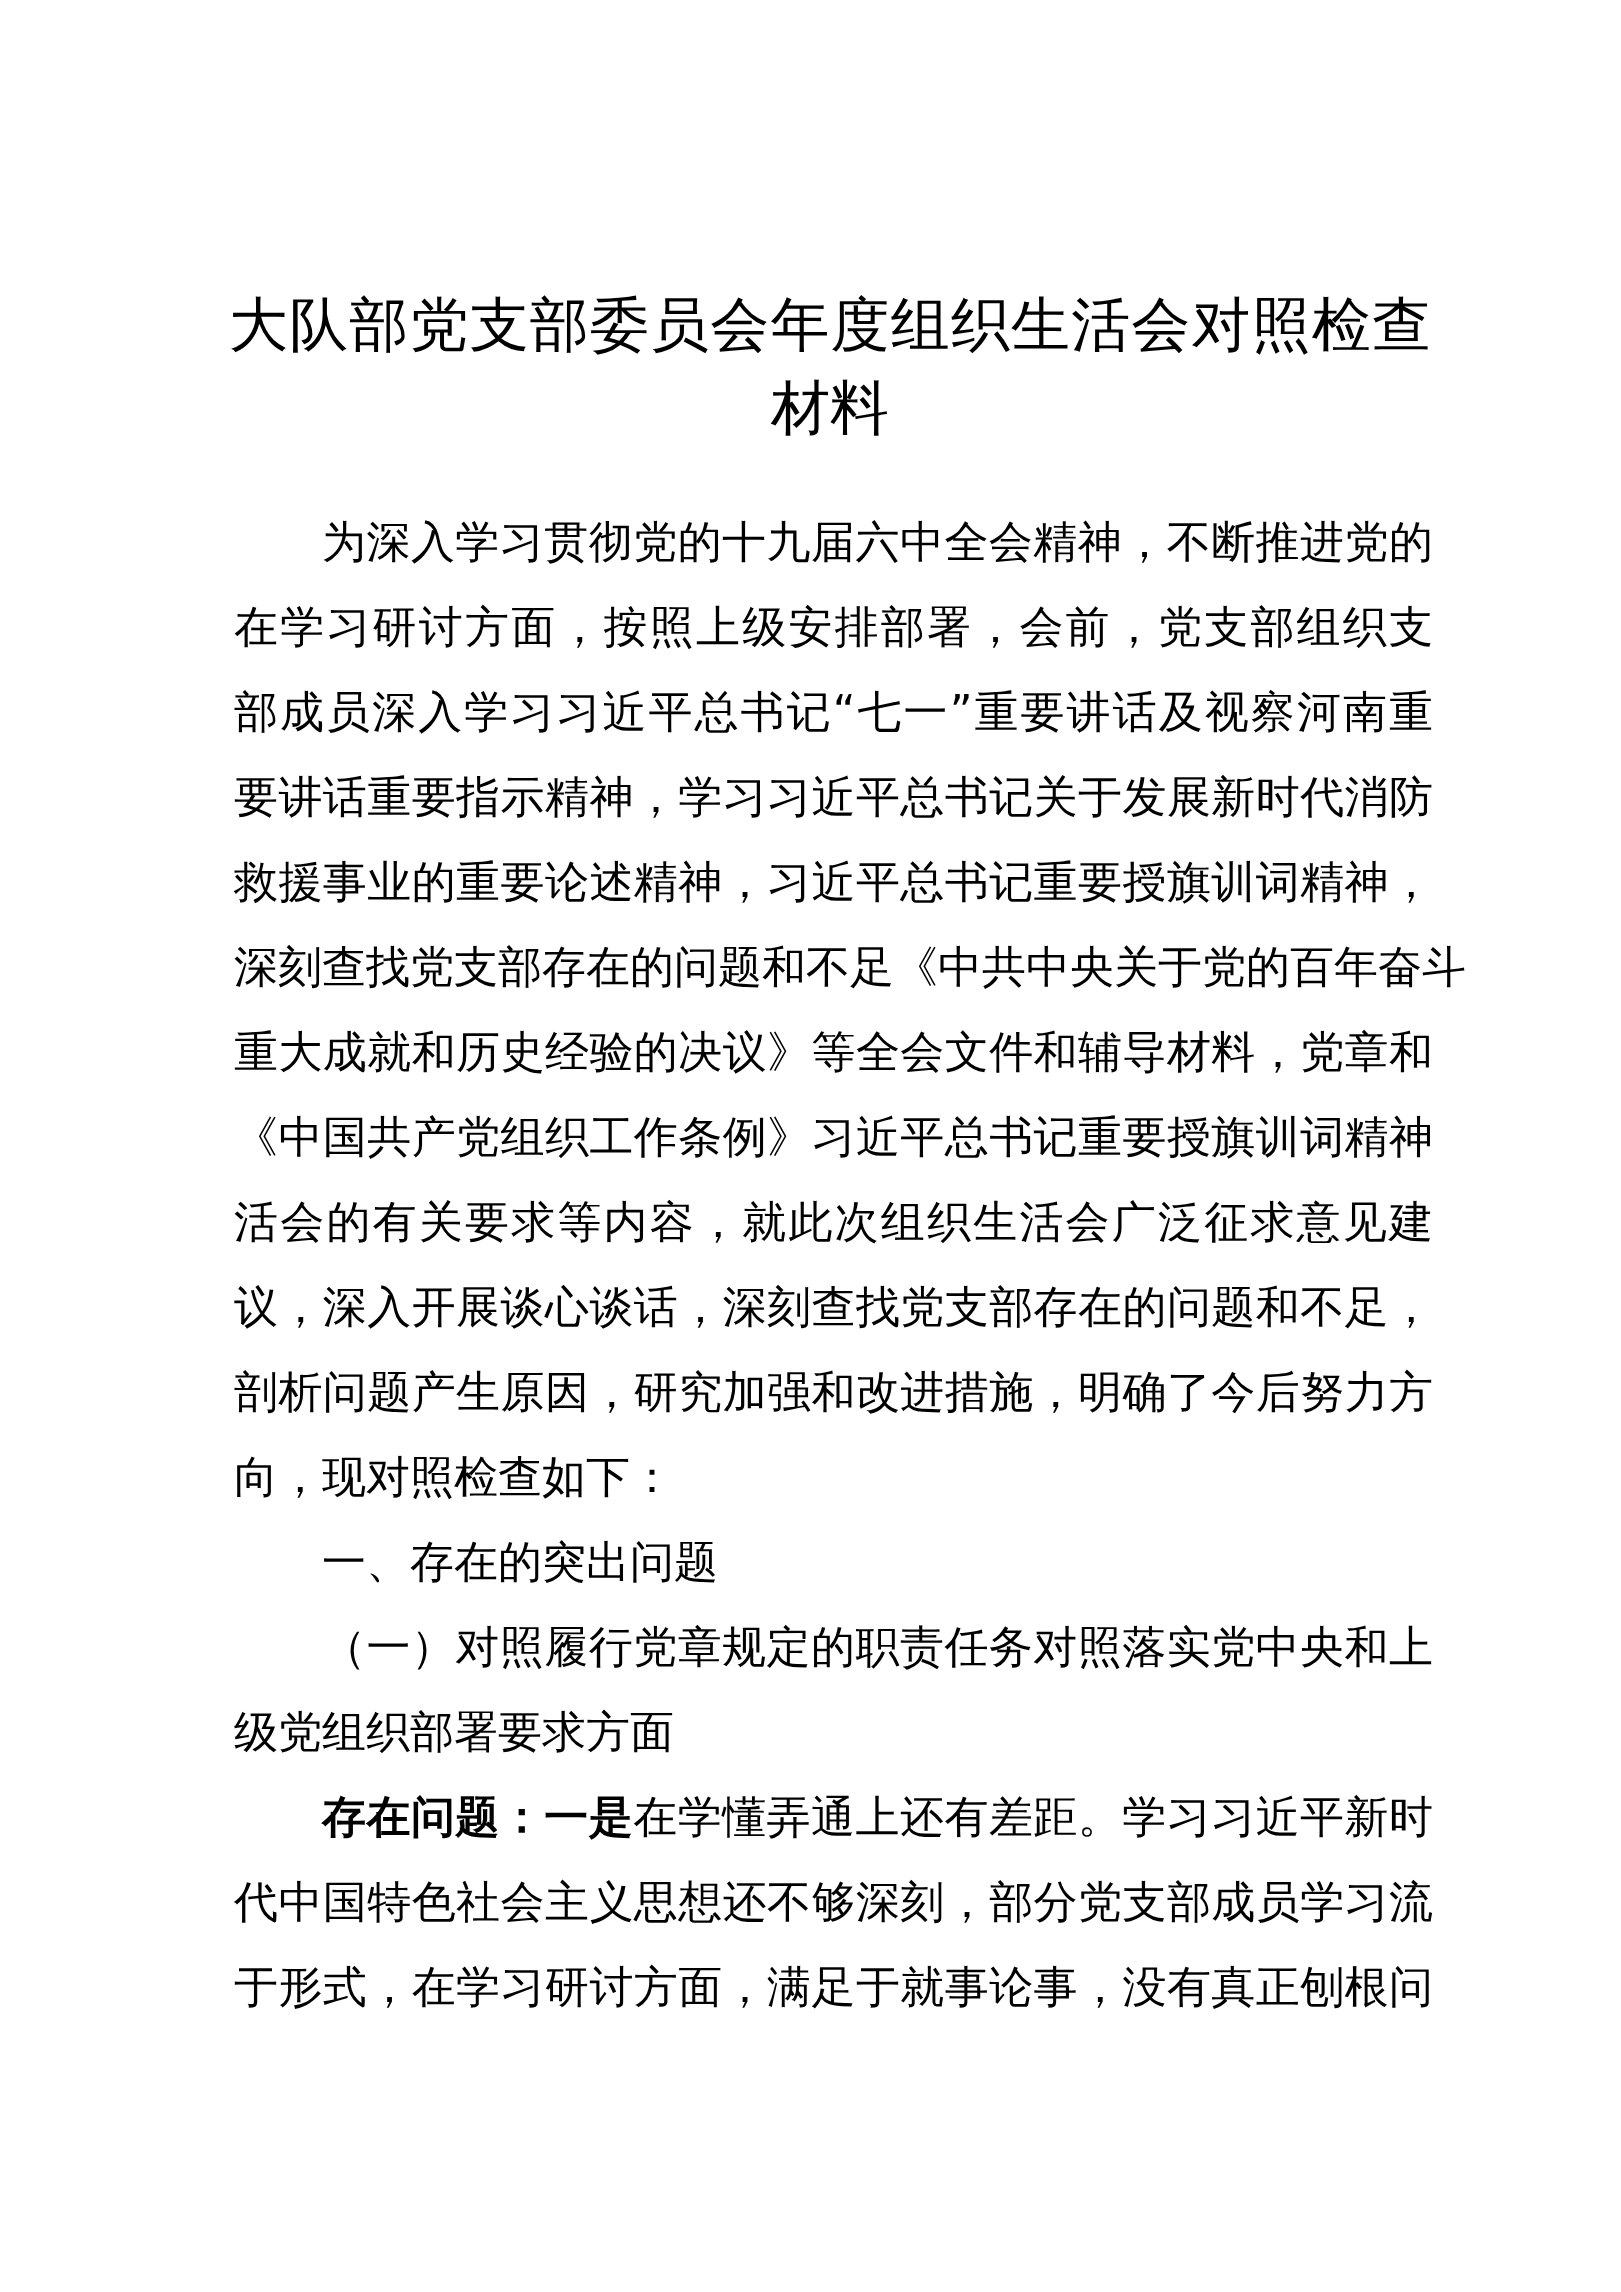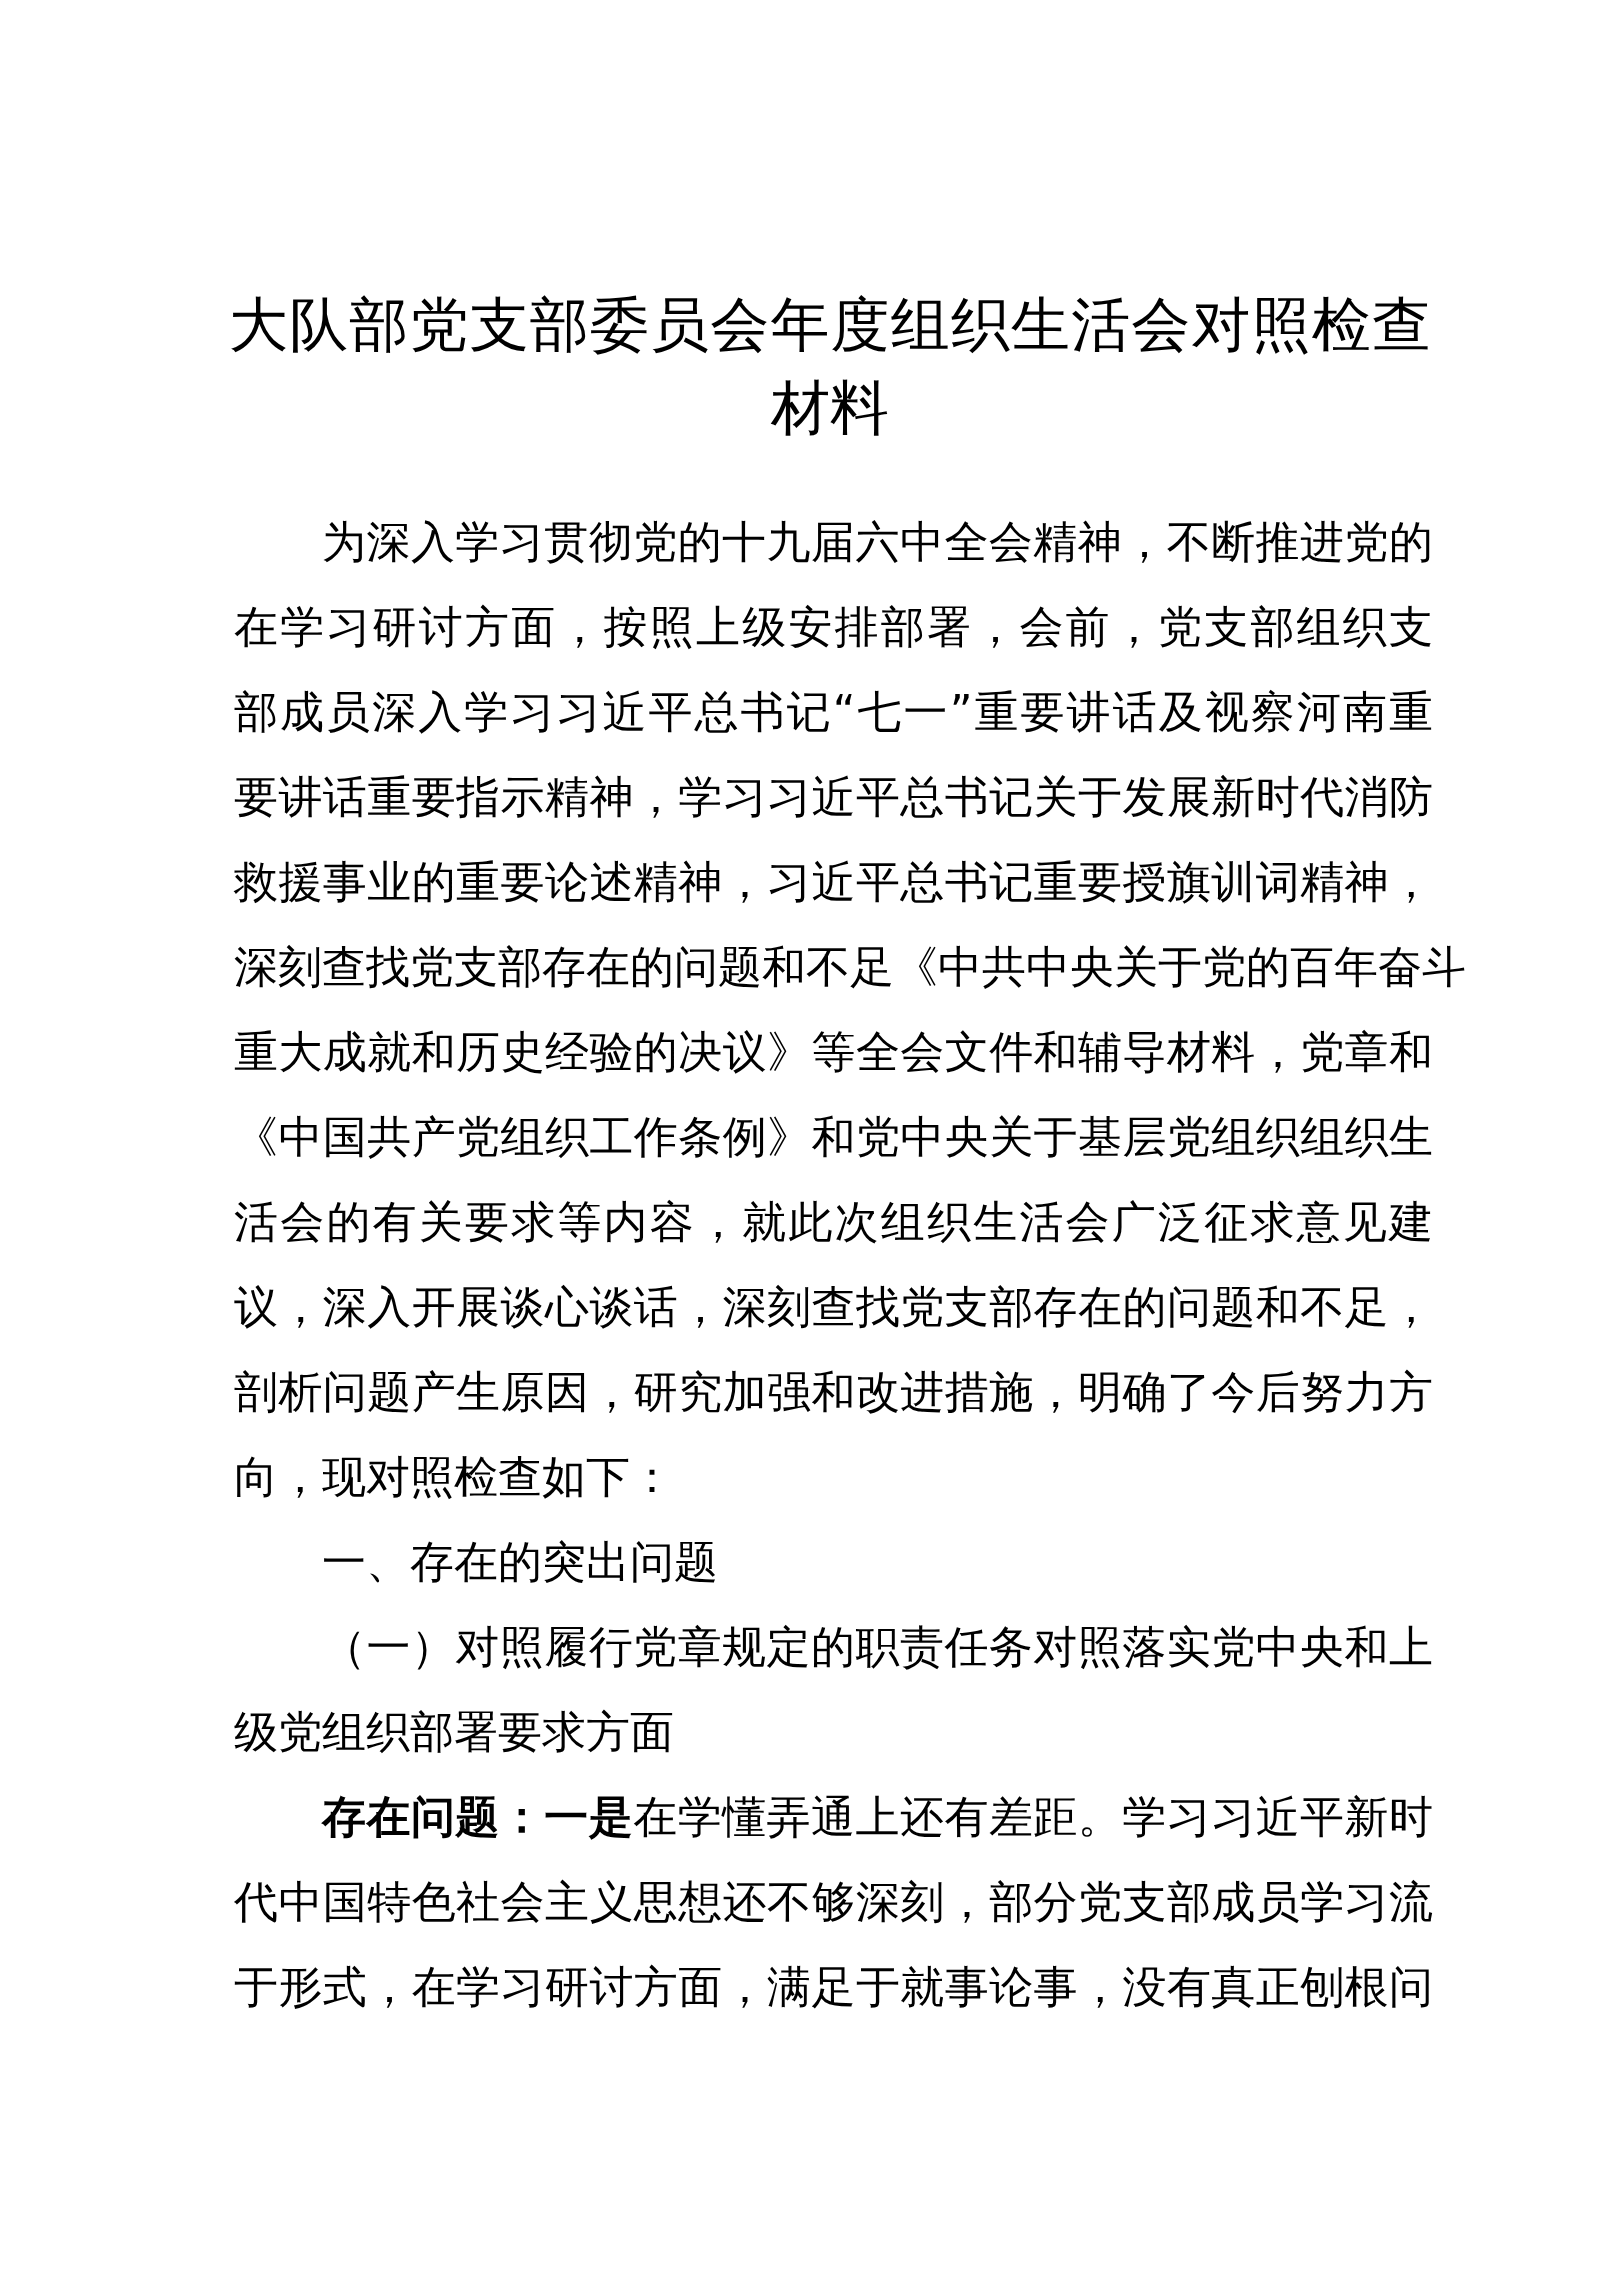--- a/index.html
+++ b/index.html
@@ -29,21 +29,21 @@
 
   <div class="body">
     <div>
       <div class="line indent" style="letter-spacing: 0px;">为深入学习贯彻党的十九届六中全会精神，不断推进党的</div>
       <div class="line" style="letter-spacing: 0px;">在学习研讨方面，按照上级安排部署，会前，党支部组织支</div>
       <div class="line" style="letter-spacing: 0px;">部成员深入学习习近平总书记“七一”重要讲话及视察河南重</div>
       <div class="line" style="letter-spacing: 0px;">要讲话重要指示精神，学习习近平总书记关于发展新时代消防</div>
       <div class="line" style="letter-spacing: 0px;">救援事业的重要论述精神，习近平总书记重要授旗训词精神，</div>
       <div class="line" style="letter-spacing: 0px;">深刻查找党支部存在的问题和不足《中共中央关于党的百年奋斗</div>
       <div class="line" style="letter-spacing: 0px;">重大成就和历史经验的决议》等全会文件和辅导材料，党章和</div>
-      <div class="line" style="letter-spacing: 0px;">《中国共产党组织工作条例》和党中央关于基层党组织组织生</div>
+      <div class="line" style="letter-spacing: 0px;">《中国共产党组织工作条例》习近平总书记重要授旗训词精神</div>
       <div class="line" style="letter-spacing: 0px;">活会的有关要求等内容，就此次组织生活会广泛征求意见建</div>
       <div class="line" style="letter-spacing: 0px;">议，深入开展谈心谈话，深刻查找党支部存在的问题和不足，</div>
       <div class="line" style="letter-spacing: 0px;">剖析问题产生原因，研究加强和改进措施，明确了今后努力方</div>
       <div class="line last">向，现对照检查如下：</div>
     </div>
 
     <div class="line last indent">一、存在的突出问题</div>
 
     <div>
       <div class="line indent" style="letter-spacing: 0px;">（一）对照履行党章规定的职责任务对照落实党中央和上</div>

